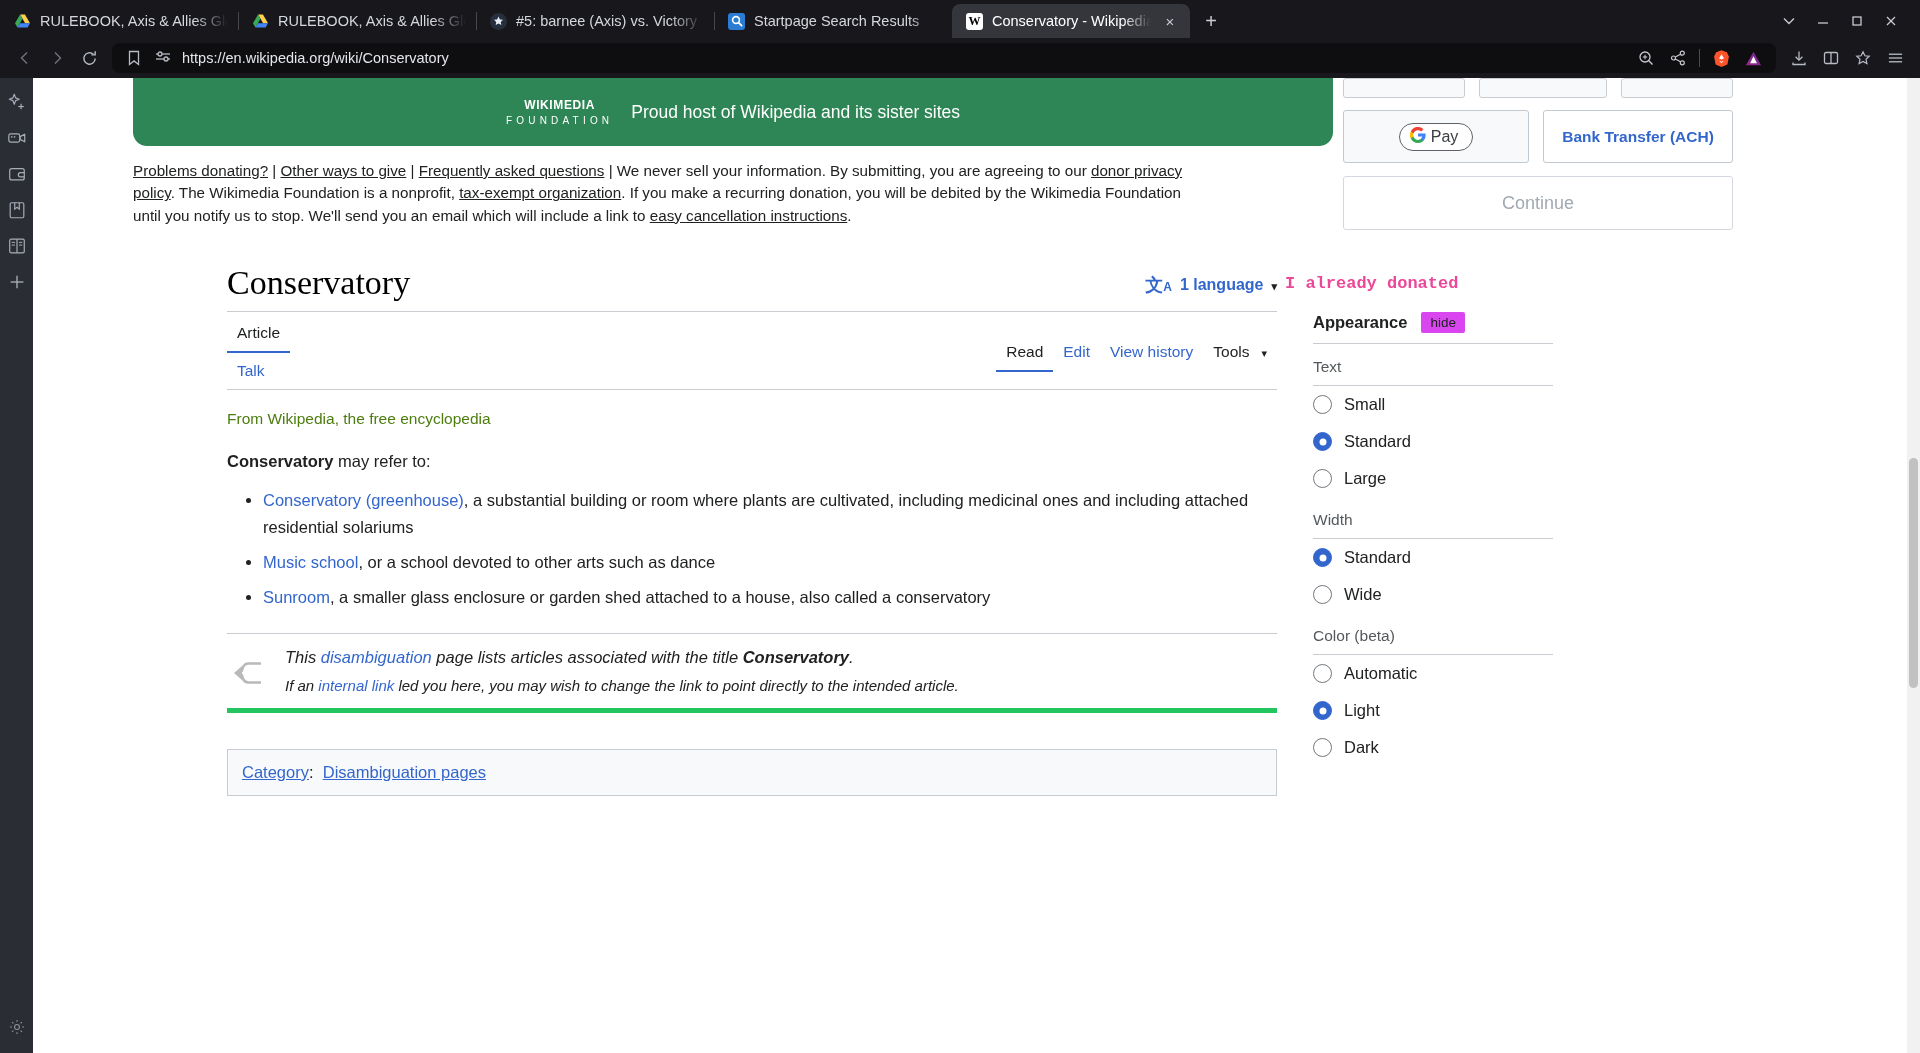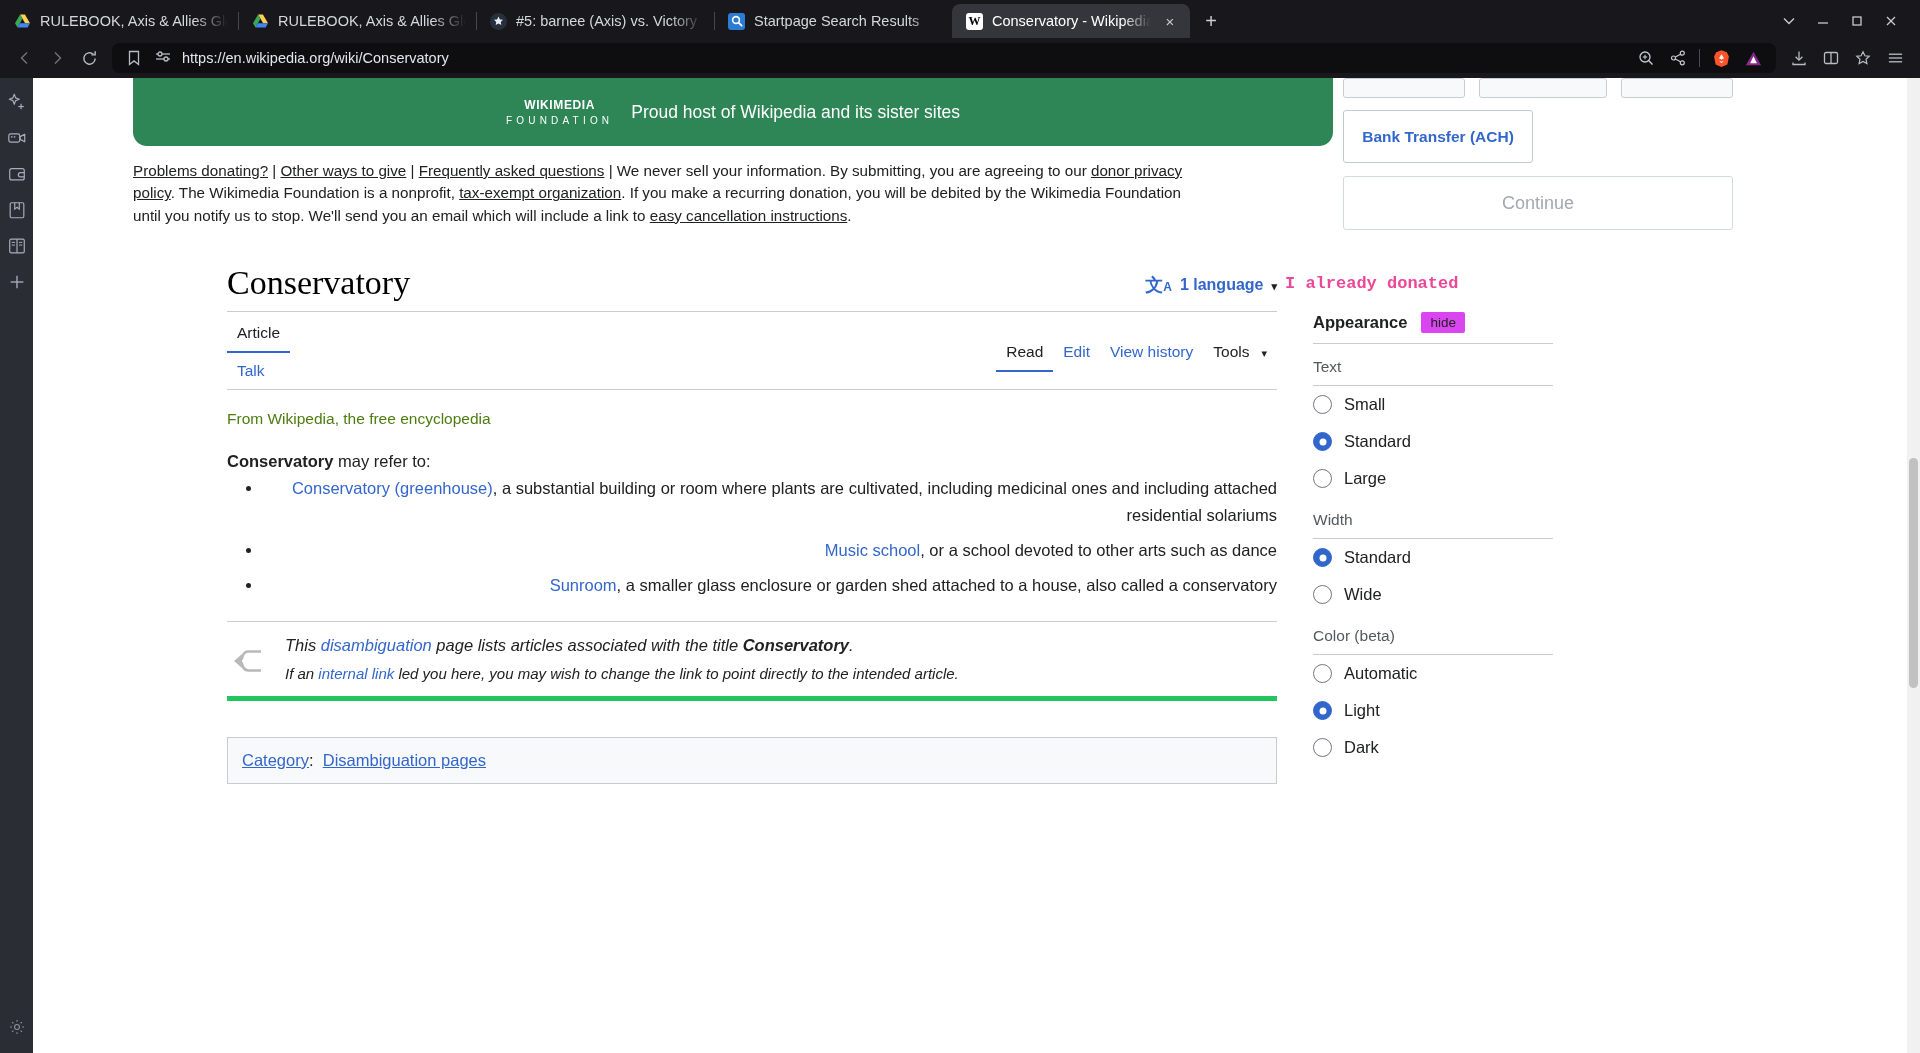--- a/index.html
+++ b/index.html
@@ -274,21 +274,21 @@
   }
   .wtab.sel { color:#202122; border-bottom: 2px solid #36c; margin-bottom:-1px; }
   .tabs-right { display:flex; align-items:center; gap:0px; }
   .tabs-right .wtab.tools { color:#202122; display:flex; align-items:center; gap:12px;}
 
   .from-wp {
     font-size:15.5px; color:#4d7c0f; margin-top: 20px;
   }
   .intro { font-size:16.5px; color:#202122; margin-top: 24px; }
   .intro b { font-weight: bold; }
-  ul.dab { margin: 4px 0 0 0; padding-left: 36px; text-align: right; }
+  ul.dab { margin: 16px 0 0 0; padding-left: 36px; }
   ul.dab li {
     font-size: 16.5px; color:#202122;
     line-height: 1.63;
     margin-bottom: 8px;
   }
   ul.dab li::marker { color:#202122; }
   a.wlink { color:#3366cc; text-decoration:none; }
 
   .dab-note {
     margin-top: 22px;
@@ -621,20 +621,33 @@
           </div>
         </div>
 
         <div class="wm-right">
           <div class="pay-row-top">
             <div class="pay-stub a"></div>
             <div class="pay-stub b"></div>
             <div class="pay-stub c"></div>
           </div>
           <div class="pay-row2">
+            <div class="pay-btn gpay">
+              <span class="gpay-pill">
+                <span>
+                  <svg width="16" height="16" viewBox="0 0 18 18">
+                      <path d="M17.6 9.2c0-.6-.1-1.2-.2-1.8H9v3.4h4.8a4.1 4.1 0 0 1-1.8 2.7v2.2h2.9c1.7-1.6 2.7-3.9 2.7-6.5z" fill="#4285f4"></path>
+                      <path d="M9 18c2.4 0 4.5-.8 6-2.2l-2.9-2.2c-.8.5-1.8.9-3.1.9-2.4 0-4.4-1.6-5.1-3.8H.9v2.3A9 9 0 0 0 9 18z" fill="#34a853"></path>
+                      <path d="M3.9 10.7a5.4 5.4 0 0 1 0-3.4V5H.9a9 9 0 0 0 0 8l3-2.3z" fill="#fbbc05"></path>
+                      <path d="M9 3.6c1.3 0 2.5.5 3.5 1.4l2.6-2.6A9 9 0 0 0 .9 5l3 2.3C4.6 5.2 6.6 3.6 9 3.6z" fill="#ea4335"></path>
+                    </svg>
+                </span>
+                <span class="gtext">Pay</span>
+              </span>
+            </div>
             <div class="pay-btn ach">
               <span class="ach-label">Bank Transfer (ACH)</span>
             </div>
           </div>
           <div class="continue-btn">Continue</div>
         </div>
       </div>
 
       <div class="already-donated">I already donated</div>
 

